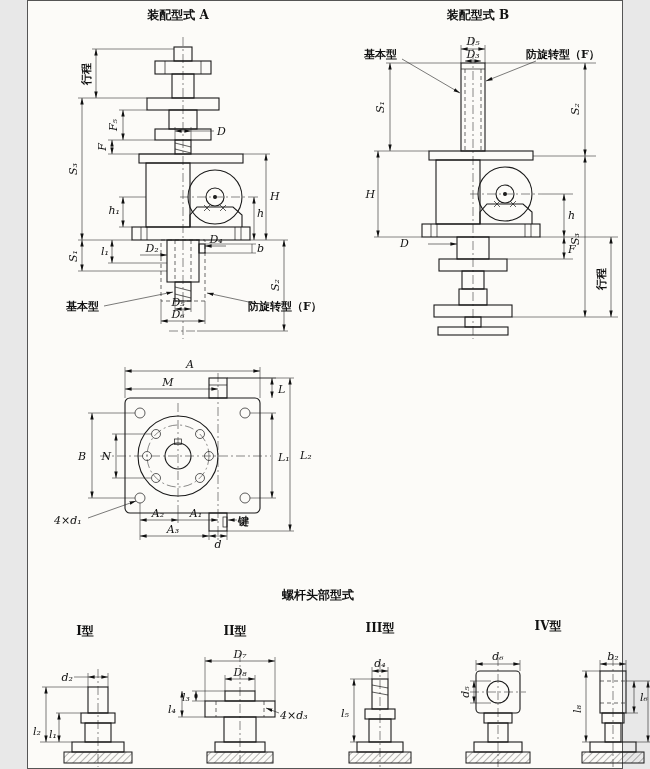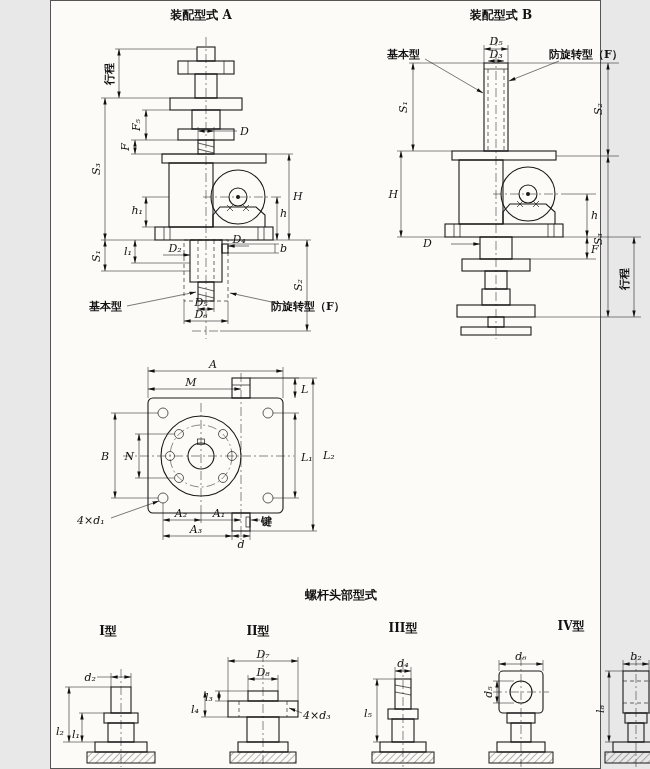--- a/index.html
+++ b/index.html
@@ -1,17 +1,17 @@
 <!DOCTYPE html>
 <html><head>
 <meta charset="utf-8">
 <style>
   html,body { margin:0; padding:0; background:#e8e8e8; }
   .page {
-    width:551px; height:769px; position:relative; margin:0 auto;
+    width:596px; height:769px; position:relative; margin:0 auto;
     background:#fcfbf8; border:1px solid #555; box-sizing:border-box;
     font-family:"DejaVu Serif","Liberation Serif",serif;
   }
   svg { display:block; }
   .ol  { stroke:#1a1a1a; stroke-width:1.1; fill:none; }
   .olt { stroke:#1a1a1a; stroke-width:0.7; fill:none; }
   .cl  { stroke:#3a3a3a; stroke-width:0.6; fill:none; stroke-dasharray:9 3 2 3; }
   .hid { stroke:#2b2b2b; stroke-width:0.7; fill:none; stroke-dasharray:4 3; }
   .dim { stroke:#222; stroke-width:0.6; fill:none; }
   .ext { stroke:#222; stroke-width:0.55; fill:none; }

